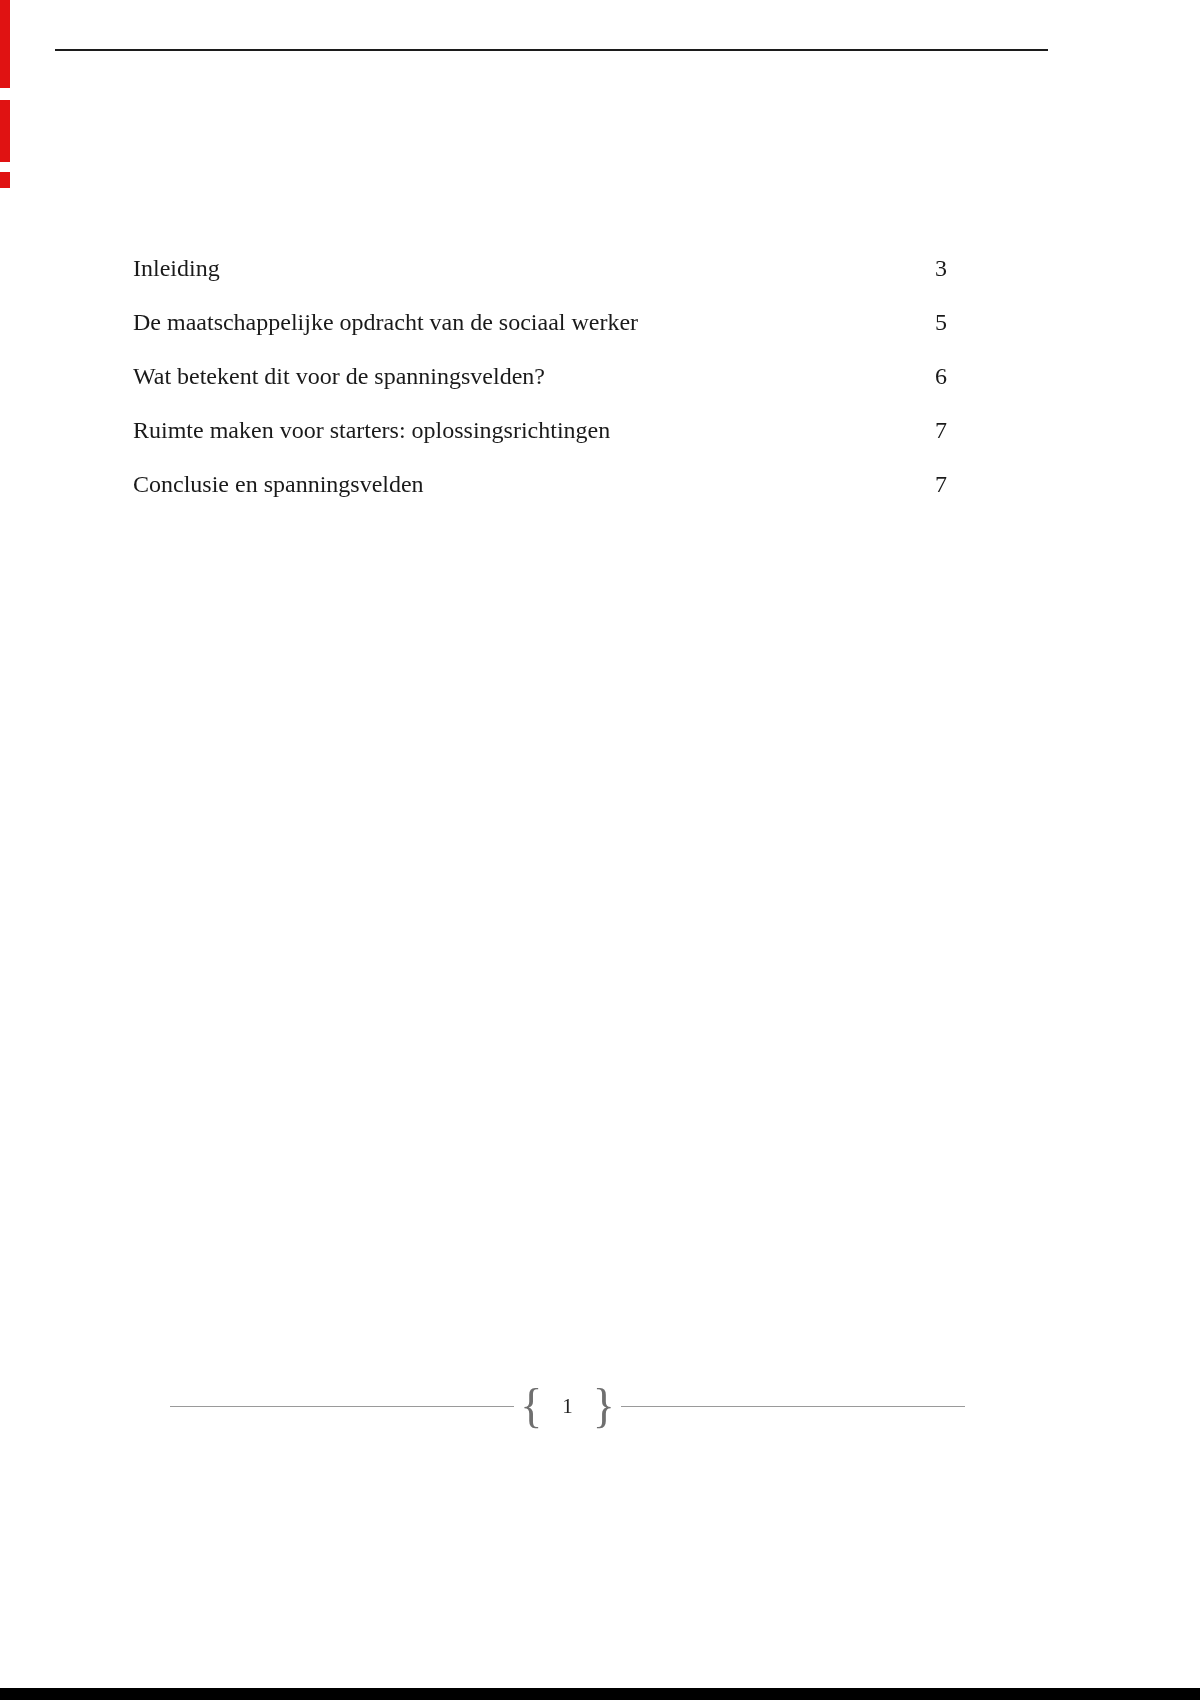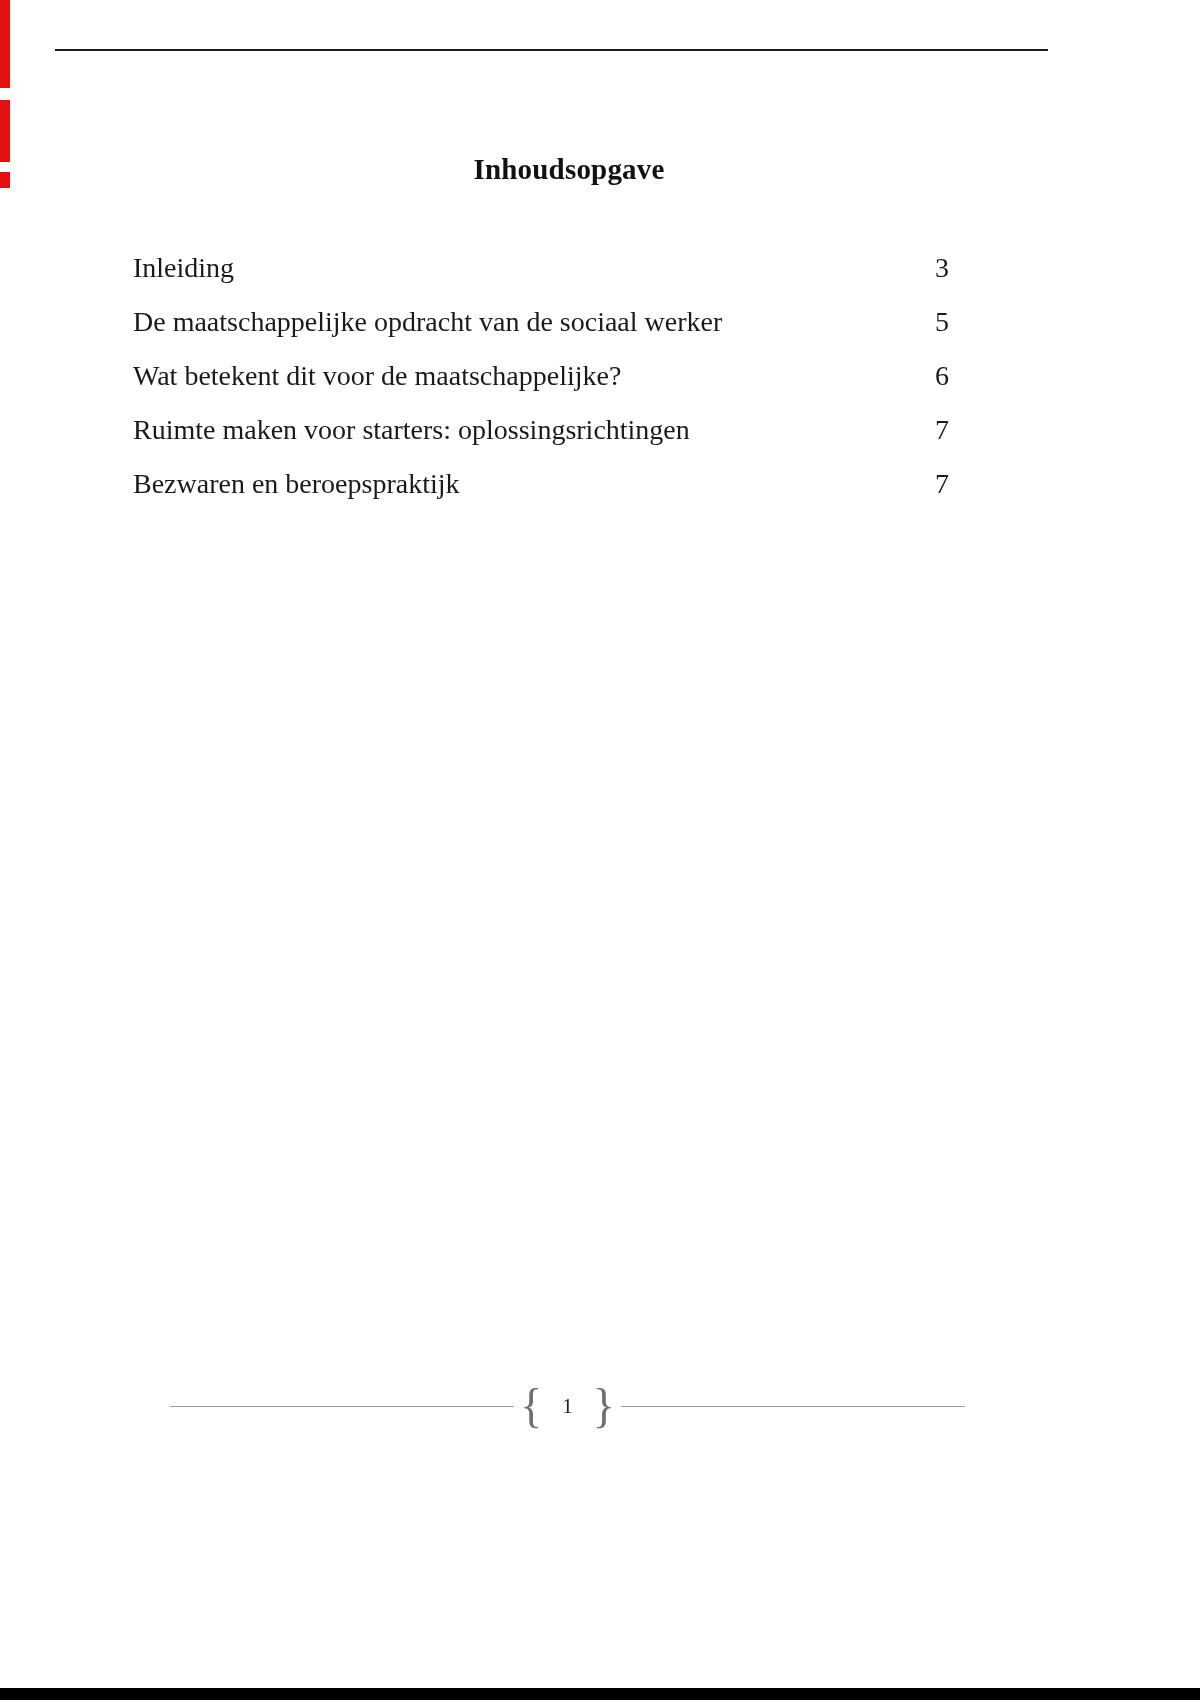--- a/index.html
+++ b/index.html
@@ -49,21 +49,21 @@
     position:absolute;
     top:241px;
     left:133px;
     width:872px;
   }
   .toc-row{
     display:flex;
     justify-content:space-between;
     align-items:flex-end;
     line-height:54px;
-    font-size:28px;
+    font-size:24px;
   }
   .toc-label{
     flex:1;
     text-align:left;
     white-space:nowrap;
   }
   .toc-page{
     width:70px;
     text-align:left;
     white-space:nowrap;
@@ -109,41 +109,40 @@
 <body>
 
 <div class="page">
 
   <div class="edge-mark edge-seg-1"></div>
   <div class="edge-mark edge-seg-2"></div>
   <div class="edge-mark edge-seg-3"></div>
 
   <div class="top-rule"></div>
 
-  <h1 class="doc-title">Inhoudsopgave</h1>
 
   <div class="toc">
     <div class="toc-row">
       <span class="toc-label">Inleiding</span>
       <span class="toc-page">3</span>
     </div>
     <div class="toc-row">
       <span class="toc-label">De maatschappelijke opdracht van de sociaal werker</span>
       <span class="toc-page">5</span>
     </div>
     <div class="toc-row">
-      <span class="toc-label">Wat betekent dit voor de maatschappelijke?</span>
+      <span class="toc-label">Wat betekent dit voor de spanningsvelden?</span>
       <span class="toc-page">6</span>
     </div>
     <div class="toc-row">
       <span class="toc-label">Ruimte maken voor starters: oplossingsrichtingen</span>
       <span class="toc-page">7</span>
     </div>
     <div class="toc-row">
-      <span class="toc-label">Bezwaren en beroepspraktijk</span>
+      <span class="toc-label">Conclusie en spanningsvelden</span>
       <span class="toc-page">7</span>
     </div>
   </div>
 
   <div class="footer">
     <div class="footer-line"></div>
     <span class="footer-brace">{</span>
     <span class="footer-number">1</span>
     <span class="footer-brace">}</span>
     <div class="footer-line"></div>

